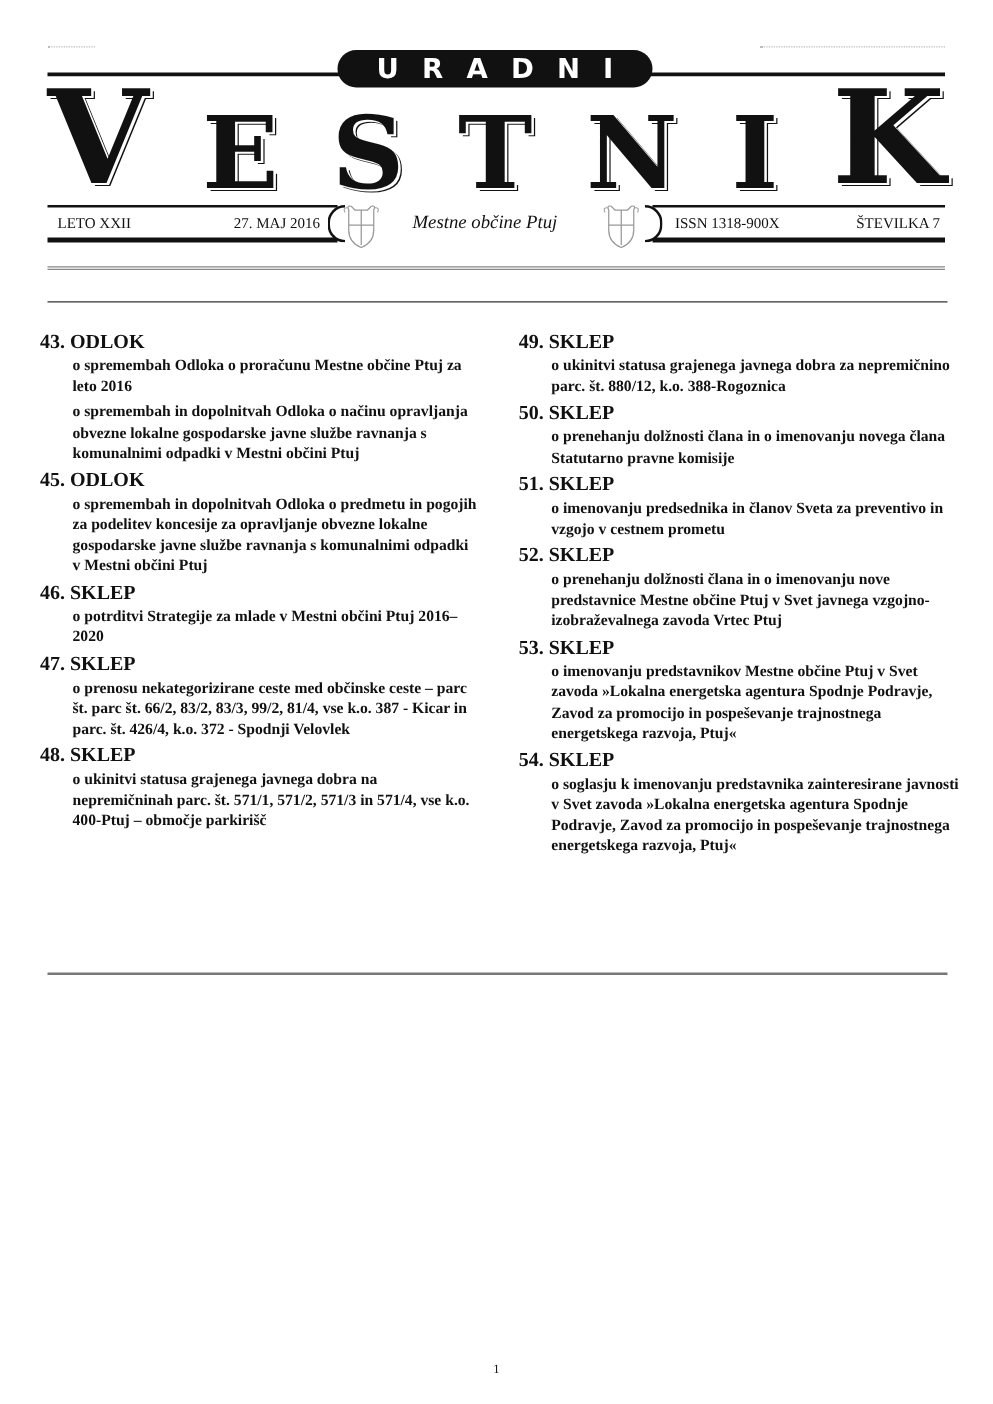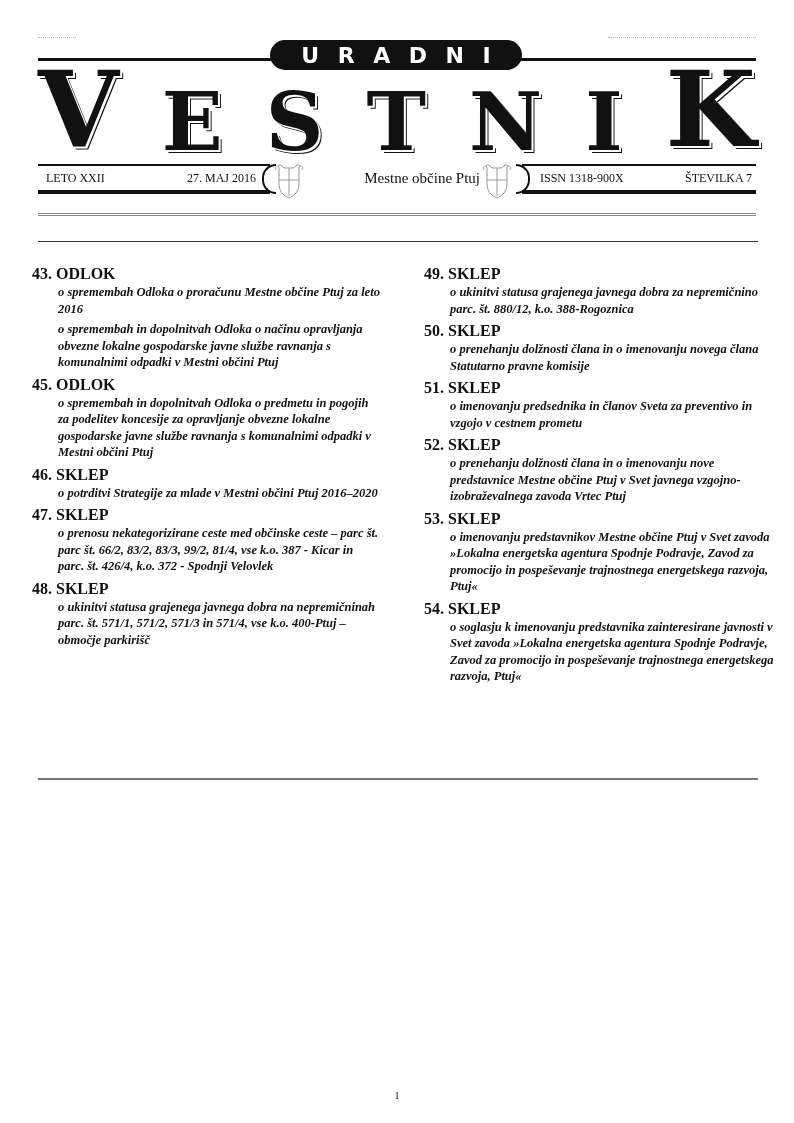--- a/index.html
+++ b/index.html
@@ -36,35 +36,35 @@
   .bar-right { left: 522px; width: 234px; padding: 0 4px 0 18px; text-align: center; }
   .bar-left::after { content: ""; position: absolute; right: -6px; top: -2px; width: 14px; height: 30px;
                      border: 2px solid #111; border-right: none; border-radius: 14px 0 0 14px; box-sizing: border-box; background: #fff; }
   .bar-right::before { content: ""; position: absolute; left: -6px; top: -2px; width: 14px; height: 30px;
                        border: 2px solid #111; border-left: none; border-radius: 0 14px 14px 0; box-sizing: border-box; background: #fff; }
 
   .crest { position: absolute; top: 162px; width: 30px; height: 38px; }
   .crest-l { left: 274px; }
   .crest-r { left: 482px; }
 
-  .municipality { position: absolute; left: 330px; top: 170px; width: 150px; text-align: right;
-                  font-size: 15px; }
+  .municipality { position: absolute; left: 330px; top: 170px; width: 150px; text-align: left;
+                  font-style: italic; font-size: 15px; }
 
   .rule-double { position: absolute; left: 38px; top: 213px; width: 718px; height: 3px;
                  border-top: 1px solid #888; border-bottom: 1px solid #888; box-sizing: border-box; }
   .rule-thin { position: absolute; left: 38px; top: 241px; width: 720px; height: 1px; background: #333; }
   .rule-bottom { position: absolute; left: 38px; top: 778px; width: 720px; height: 2px; background: #777; }
 
   .col { position: absolute; top: 264px; }
   .col-left { left: 32px; width: 350px; }
-  .col-right { left: 424px; width: 355px; }
+  .col-right { left: 415px; width: 355px; }
 
   .entry { margin-bottom: 4px; }
   .entry-title { font-weight: bold; font-size: 16px; line-height: 20px; }
-  .entry-desc { font-weight: bold; font-size: 12.5px; line-height: 16.5px; padding-left: 26px; font-style: italic; }
+  .entry-desc { font-weight: bold; font-size: 12.5px; line-height: 16.5px; padding-left: 26px; }
 
   .page-number { position: absolute; left: 390px; top: 1090px; width: 14px; text-align: center; font-size: 10px; }
 </style>
 </head>
 <body>
 
 <div class="faint-left"></div>
 <div class="faint-right"></div>
 
 <div class="uradni-line-l"></div>

